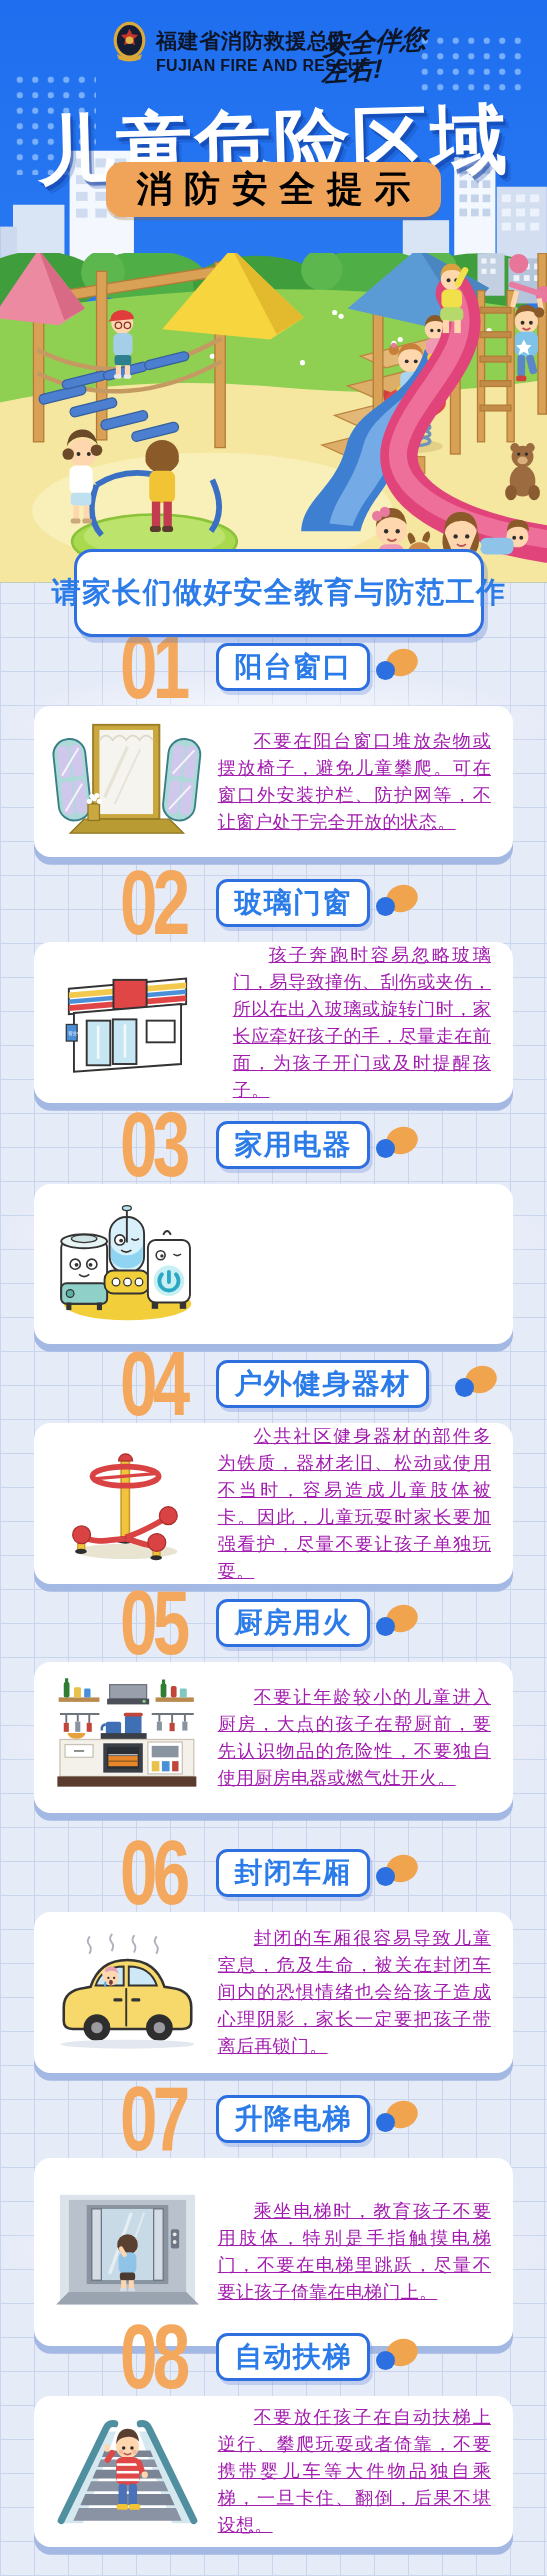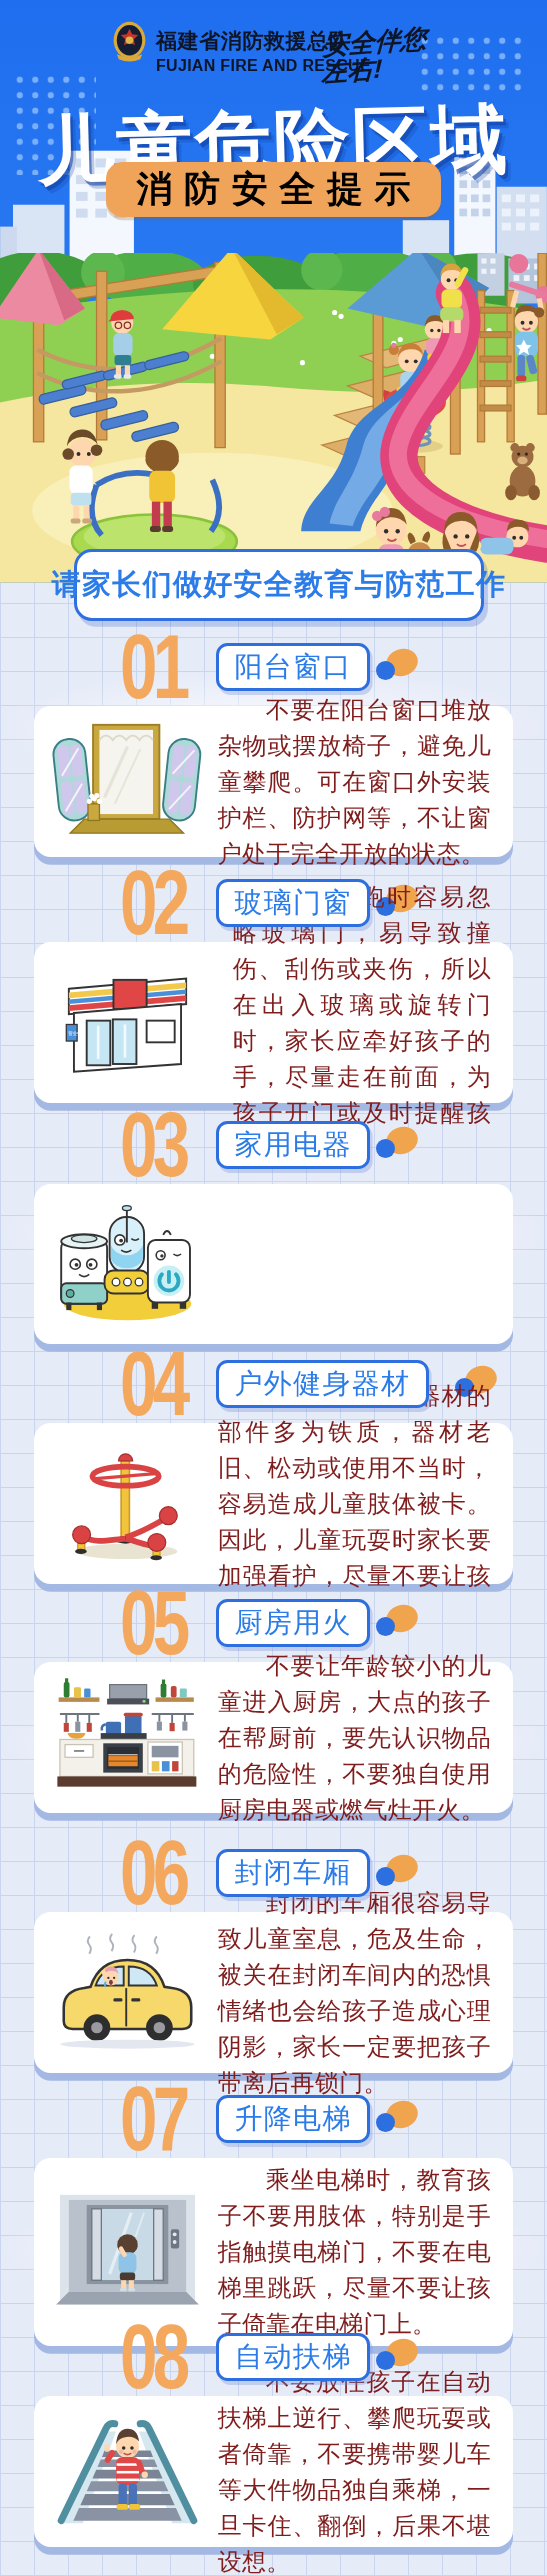--- a/index.html
+++ b/index.html
@@ -23,37 +23,37 @@
   #org-en{font-size:16px;font-weight:900;color:#0d1526;letter-spacing:0.3px;margin-top:1.9px;white-space:nowrap;}
   #slogan{position:absolute;left:322px;top:10.3px;width:129px;font-size:26px;line-height:1.05;font-weight:900;font-style:italic;color:#0d1526;transform:rotate(-4deg) skewX(-6deg);}
   #main-title{position:absolute;left:0;top:95px;width:547px;text-align:center;font-size:76px;font-weight:900;color:#ffffff;letter-spacing:2.6px;white-space:nowrap;
     text-shadow:2.6px 3.9px 0 rgba(16,62,160,.55), 5.2px 7px 0 rgba(16,62,160,.25);transform:rotate(-1.5deg);}
   #skyline{position:absolute;left:0;top:143px;width:547px;height:119px;}
   #subtitle-pill{position:absolute;left:106px;top:162px;width:335px;height:55px;background:#f0a45a;border-radius:16.7px;
     box-shadow:0 3.2px 0 rgba(150,90,20,.25);display:flex;align-items:center;justify-content:center;z-index:3;}
   #subtitle-pill span{font-size:36px;font-weight:900;color:#000000;letter-spacing:11.6px;text-indent:11.6px;}
   #playground{position:absolute;left:0;top:253px;width:547px;height:330px;z-index:2;}
   
-  #notice-banner{position:absolute;left:74px;top:549px;width:410px;height:72px;background:#ffffff;border:3.9px solid #2f6fe0;border-radius:18px;
+  #notice-banner{position:absolute;left:74px;top:549px;width:410px;height:88px;background:#ffffff;border:3.9px solid #2f6fe0;border-radius:18px;
     display:flex;align-items:center;justify-content:center;z-index:5;box-shadow:3.9px 5.8px 0 rgba(70,110,200,.28);}
   #notice-banner span{font-size:29px;font-weight:900;color:#2b7be8;letter-spacing:1.3px;white-space:nowrap;}
   
   .section{position:absolute;left:0;width:547px;height:0;}
   .sec-num{position:absolute;left:120px;top:0;font-size:91px;line-height:.82;font-weight:900;color:#f3a85e;letter-spacing:-6.4px;transform:scaleX(.74);transform-origin:left top;z-index:4;}
   .sec-pill{position:absolute;left:216px;top:13px;height:48px;background:#fff;border:3.2px solid #2e6fe0;border-radius:11.6px;
     display:flex;align-items:center;padding:0 15.5px;z-index:3;box-shadow:2.6px 3.9px 0 rgba(120,150,220,.35);}
-  .sec-pill span{font-size:28px;font-weight:400;color:#2b7ce9;letter-spacing:1.3px;white-space:nowrap;}
+  .sec-pill span{font-size:28px;font-weight:700;color:#2b7ce9;letter-spacing:1.3px;white-space:nowrap;}
   .deco{position:absolute;top:19.3px;width:50px;height:35px;z-index:2;}
   .deco .d-orange{position:absolute;left:14px;top:0;width:32px;height:27px;background:#f0a44e;border-radius:50%;transform:rotate(-18deg);}
   .deco .d-blue{position:absolute;left:3.9px;top:11.6px;width:19.3px;height:19.3px;background:#2b6fe0;border-radius:50%;}
   .card{position:absolute;left:34px;width:479px;background:#fff;border-radius:16.7px;box-shadow:0 7.7px 0 #a4b8e4;z-index:2;
     display:flex;align-items:center;gap:14px;padding:11.6px 22px 11.6px 16.7px;}
   .card .illus{flex:0 0 153px;height:100%;display:flex;align-items:center;justify-content:center;}
   .card .illus svg{width:153px;height:auto;max-height:100%;}
-  .card .body-text{flex:1;font-size:24px;line-height:1.5;color:#7f1d1d;text-align:justify;text-indent:2em;letter-spacing:0.3px;}
+  .card .body-text{flex:1;font-size:18px;line-height:1.5;color:#a21caf;text-align:justify;text-indent:2em;letter-spacing:0.3px;text-decoration:underline;}
   
   #sec1{top:630px;} #sec2{top:866px;} #sec3{top:1108px;} #sec4{top:1347px;}
   #sec5{top:1586px;} #sec6{top:1836px;} #sec7{top:2082px;} #sec8{top:2320px;}
   #sec1 .card{top:76px;height:151px;} #sec2 .card{top:76px;height:161px;gap:29px;}
   #sec3 .card{top:76px;height:160px;} #sec4 .card{top:76px;height:161px;}
   #sec5 .card{top:76px;height:151px;} #sec6 .card{top:76px;height:161px;}
   #sec7 .card{top:76px;height:188px;} #sec8 .card{top:76px;height:151px;}
   #sec1 .deco{left:372px;} #sec2 .deco{left:372px;} #sec3 .deco{left:372px;}
   #sec4 .deco{left:451px;} #sec5 .deco{left:372px;} #sec6 .deco{left:372px;}
   #sec7 .deco{left:372px;} #sec8 .deco{left:372px;}

